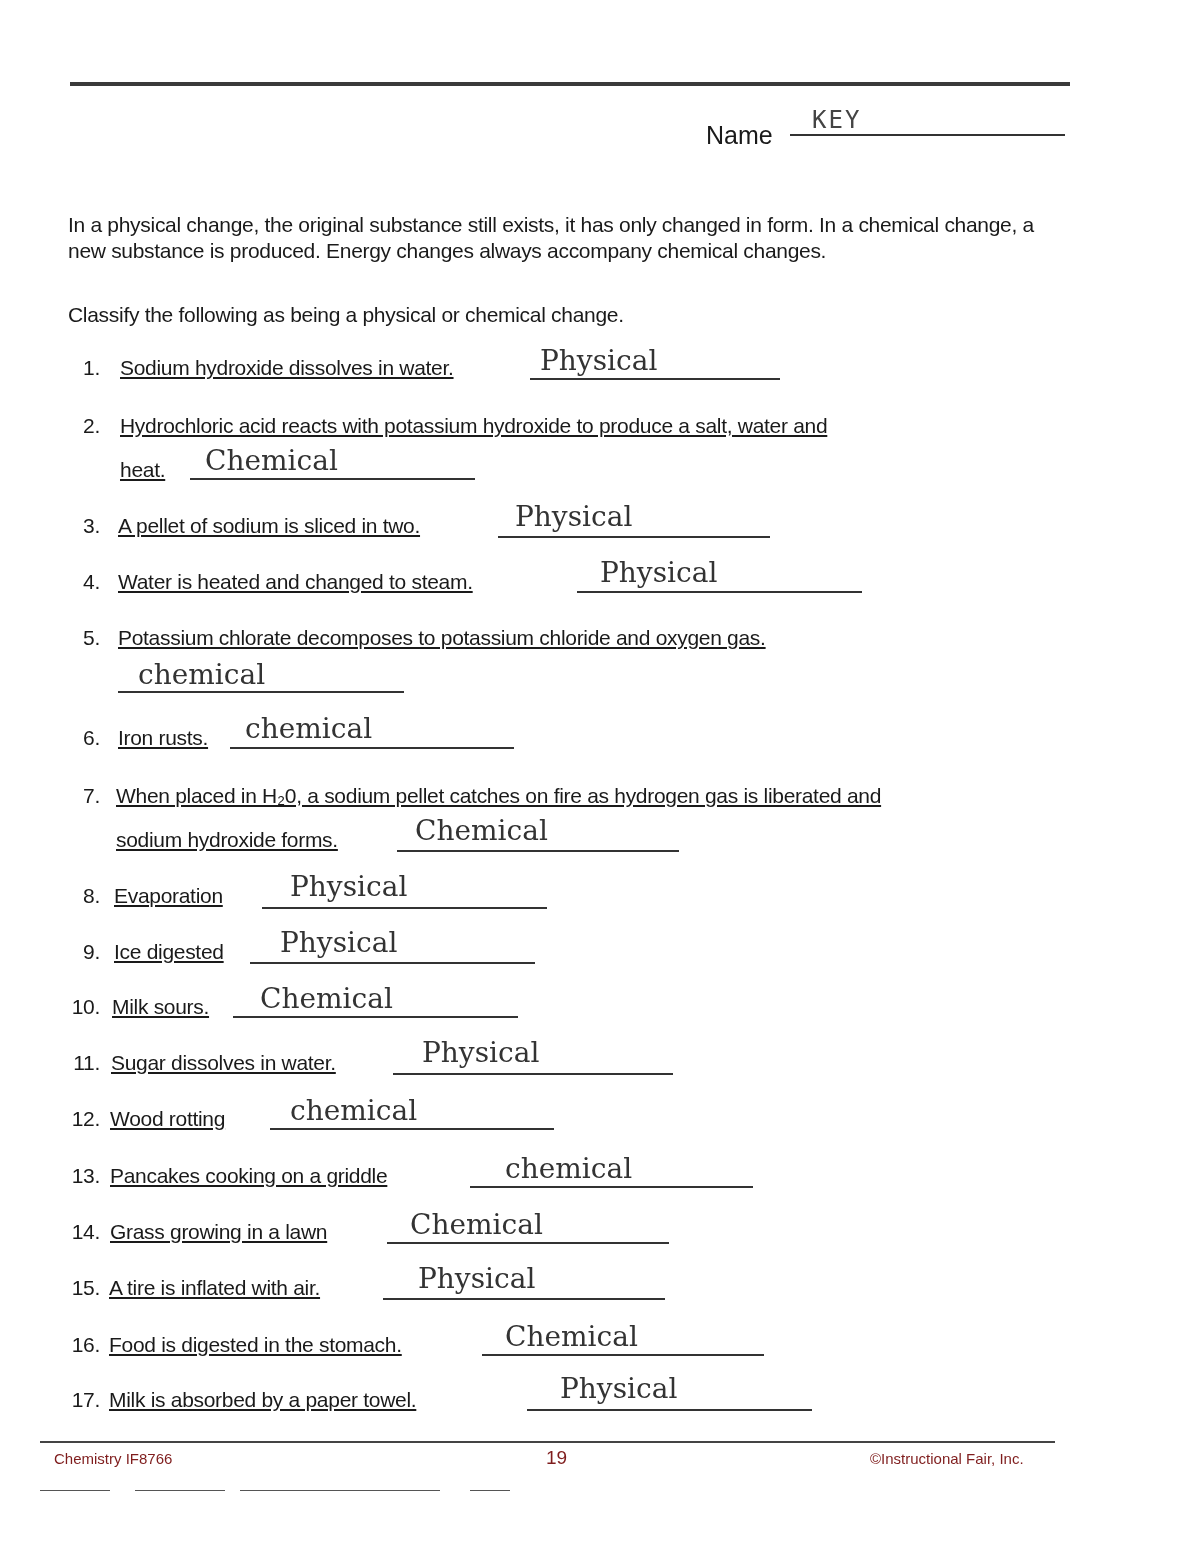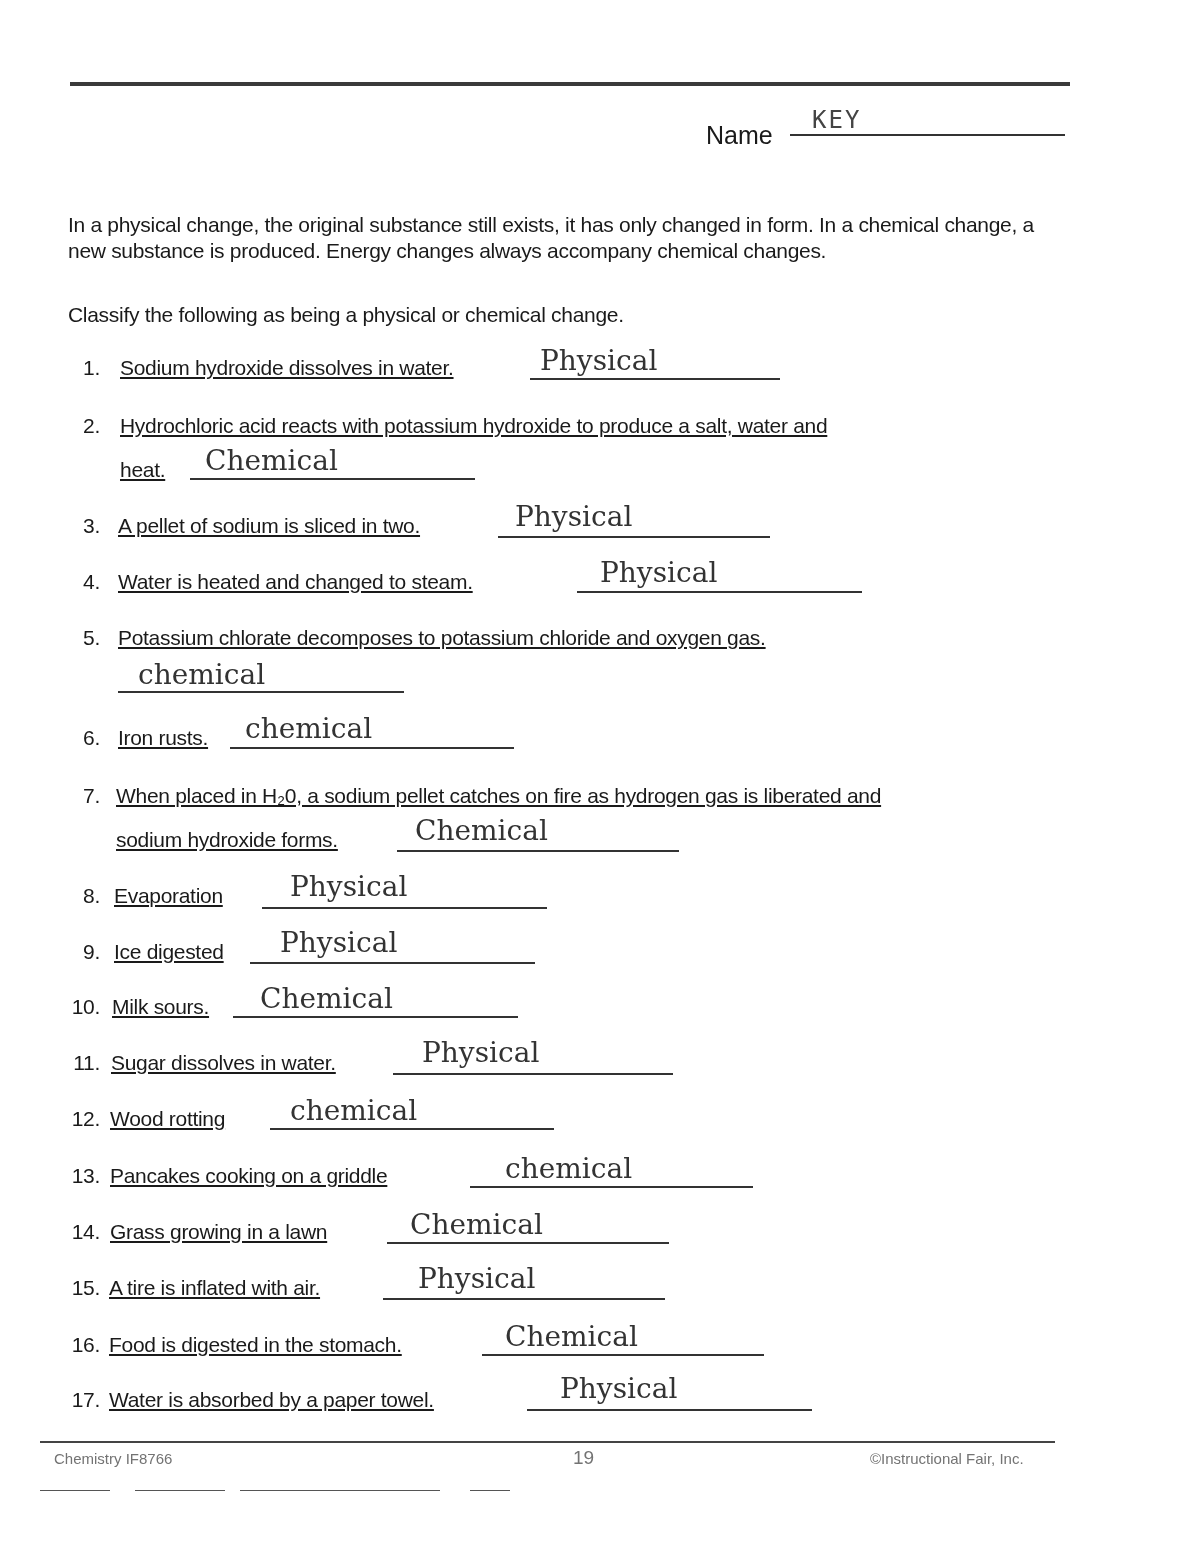--- a/index.html
+++ b/index.html
@@ -12,21 +12,21 @@
   .name-line { position:absolute; left:790px; top:134px; width:275px; height:2px; background:#333; }
   .name-val { position:absolute; left:812px; top:106px; font-family:"DejaVu Sans Mono", monospace; font-size:24px; color:#444; letter-spacing:2px; }
   .intro { position:absolute; left:68px; top:212px; width:990px; font-size:21px; line-height:26px; letter-spacing:-0.3px; }
   .instr { position:absolute; left:68px; top:303px; font-size:21px; letter-spacing:-0.3px; }
   .q { position:absolute; font-size:21px; letter-spacing:-0.3px; white-space:nowrap; }
   .q .num { position:absolute; text-align:right; width:40px; }
   .q .txt { position:absolute;text-decoration:underline; }
   .blank { position:absolute; height:2px; background:#333; }
   .ans { position:absolute; font-family:"DejaVu Serif", serif; font-size:28px; color:#333; white-space:nowrap; }
   .rule-bot { position:absolute; left:40px; top:1441px; width:1015px; height:2px; background:#444; }
-  .foot { position:absolute; top:1450px; font-size:15px; color:#737373; }
+  .foot { position:absolute; top:1450px; font-size:15px; color:#7f1d1d; }
   .dash { position:absolute; top:1490px; height:1px; background:#555; }
 </style>
 </head>
 <body>
 
 <div class="rule-top"></div>
 
 <div class="title">
 </div>
 
@@ -146,26 +146,26 @@
 
 <div class="q" style="left:40px;top:1333px">
   <span class="num" style="left:10px;width:50px">16.</span>
   <span class="txt" style="left:69px">Food is digested in the stomach.</span>
 </div>
 <div class="blank" style="left:482px;top:1354px;width:282px"></div>
 <div class="ans" style="left:505px;top:1320px">Chemical</div>
 
 <div class="q" style="left:40px;top:1388px">
   <span class="num" style="left:10px;width:50px">17.</span>
-  <span class="txt" style="left:69px">Water is absorbed by a paper towel.</span>
+  <span class="txt" style="left:69px">Milk is absorbed by a paper towel.</span>
 </div>
 <div class="blank" style="left:527px;top:1409px;width:285px"></div>
 <div class="ans" style="left:560px;top:1372px">Physical</div>
 
 <div class="rule-bot"></div>
 <div class="foot" style="left:54px">Chemistry IF8766</div>
-<div class="foot" style="left:573px;font-size:19px;top:1447px">19</div>
+<div class="foot" style="left:546px;font-size:19px;top:1447px">19</div>
 <div class="foot" style="left:870px">©Instructional Fair, Inc.</div>
 
 <div class="dash" style="left:40px;width:70px"></div>
 <div class="dash" style="left:135px;width:90px"></div>
 <div class="dash" style="left:240px;width:200px"></div>
 <div class="dash" style="left:470px;width:40px"></div>
 
 </body></html>

